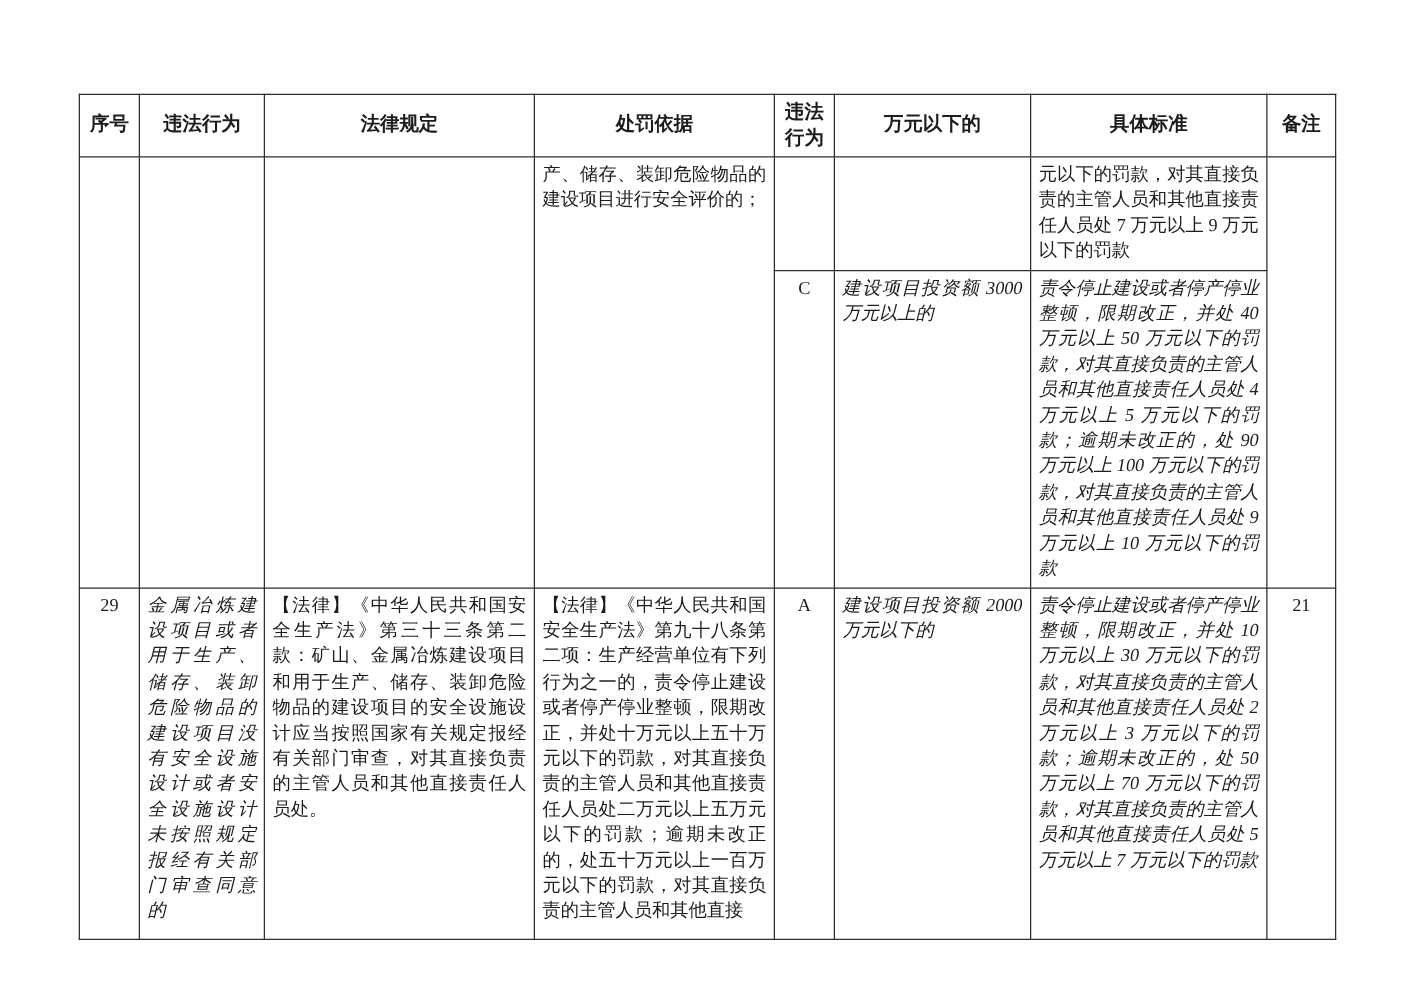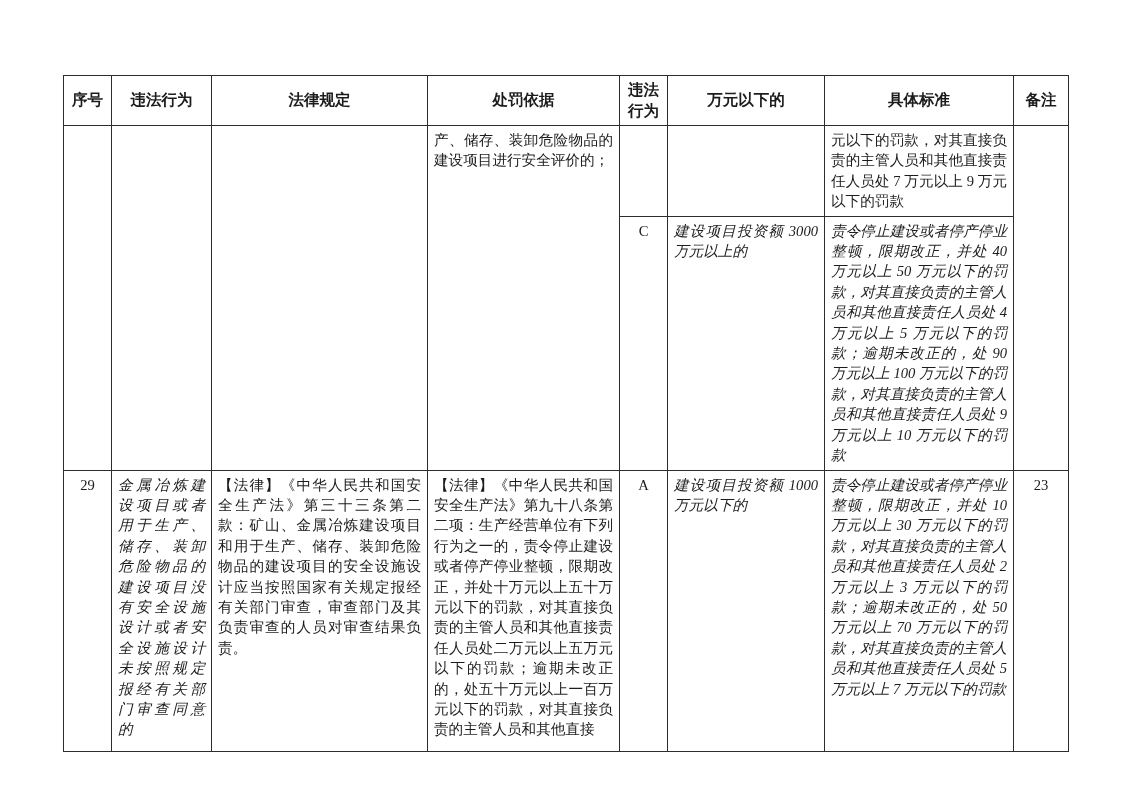--- a/index.html
+++ b/index.html
@@ -108,24 +108,24 @@
 
     <tr style="height:245px">
       <td class="center">C</td>
       <td class="justify vmid">建设项目投资额 3000 万元以上的</td>
       <td class="justify vmid">责令停止建设或者停产停业整顿，限期改正，并处 40 万元以上 50 万元以下的罚款，对其直接负责的主管人员和其他直接责任人员处 4 万元以上 5 万元以下的罚款；逾期未改正的，处 90 万元以上 100 万元以下的罚款，对其直接负责的主管人员和其他直接责任人员处 9 万元以上 10 万元以下的罚款</td>
     </tr>
 
     <tr style="height:281px">
       <td class="center">29</td>
       <td class="justify vmid behavior-cell">金属冶炼建设项目或者用于生产、储存、装卸危险物品的建设项目没有安全设施设计或者安全设施设计未按照规定报经有关部门审查同意的</td>
-      <td class="justify">【法律】《中华人民共和国安全生产法》第三十三条第二款：矿山、金属冶炼建设项目和用于生产、储存、装卸危险物品的建设项目的安全设施设计应当按照国家有关规定报经有关部门审查，审查部门及其负责审查的人员对审查结果负责。</td>
+      <td class="justify">【法律】《中华人民共和国安全生产法》第三十三条第二款：矿山、金属冶炼建设项目和用于生产、储存、装卸危险物品的建设项目的安全设施设计应当按照国家有关规定报经有关部门审查，对其直接负责的主管人员和其他直接责任人员处。</td>
       <td class="justify tight">【法律】《中华人民共和国安全生产法》第九十八条第二项：生产经营单位有下列行为之一的，责令停止建设或者停产停业整顿，限期改正，并处十万元以上五十万元以下的罚款，对其直接负责的主管人员和其他直接责任人员处二万元以上五万元以下的罚款；逾期未改正的，处五十万元以上一百万元以下的罚款，对其直接负责的主管人员和其他直接</td>
       <td class="center">A</td>
-      <td class="justify vmid">建设项目投资额 1000 万元以下的</td>
+      <td class="justify vmid">建设项目投资额 2000 万元以下的</td>
       <td class="justify vmid">责令停止建设或者停产停业整顿，限期改正，并处 10 万元以上 30 万元以下的罚款，对其直接负责的主管人员和其他直接责任人员处 2 万元以上 3 万元以下的罚款；逾期未改正的，处 50 万元以上 70 万元以下的罚款，对其直接负责的主管人员和其他直接责任人员处 5 万元以上 7 万元以下的罚款</td>
-      <td class="center">23</td>
+      <td class="center">21</td>
     </tr>
   </tbody>
     </table>
 
 
 </div>
 
 </body></html>

